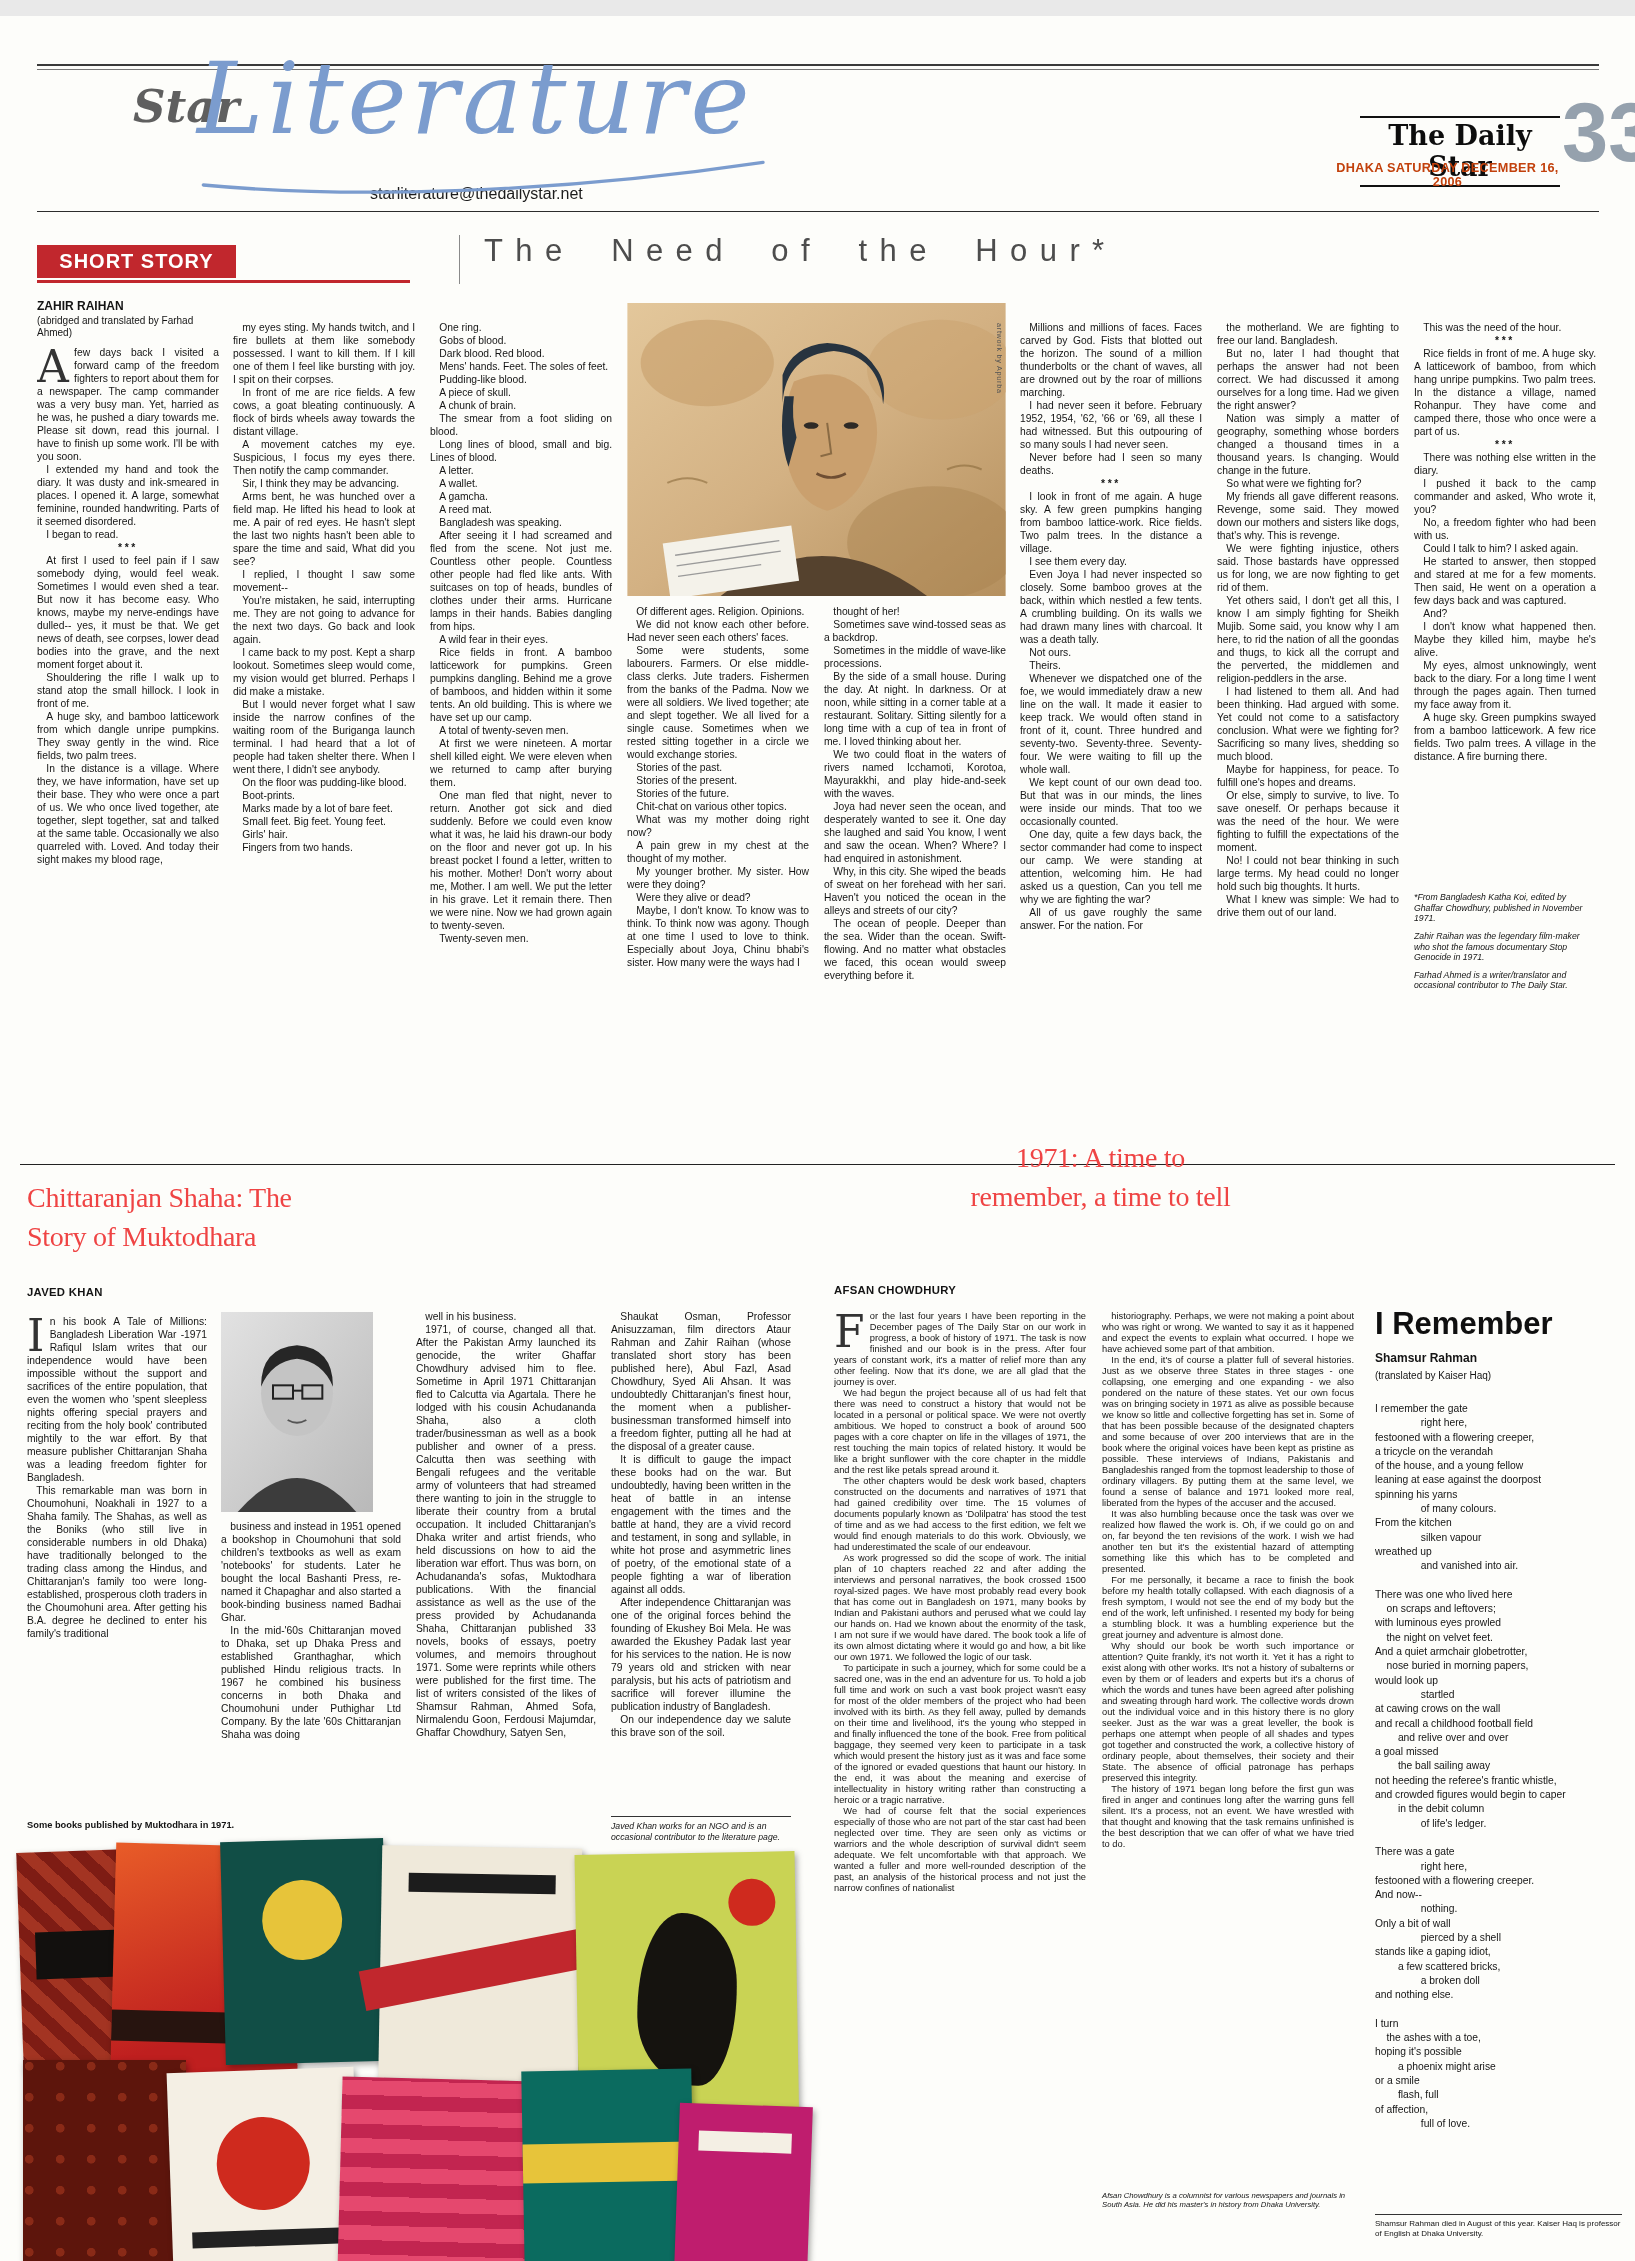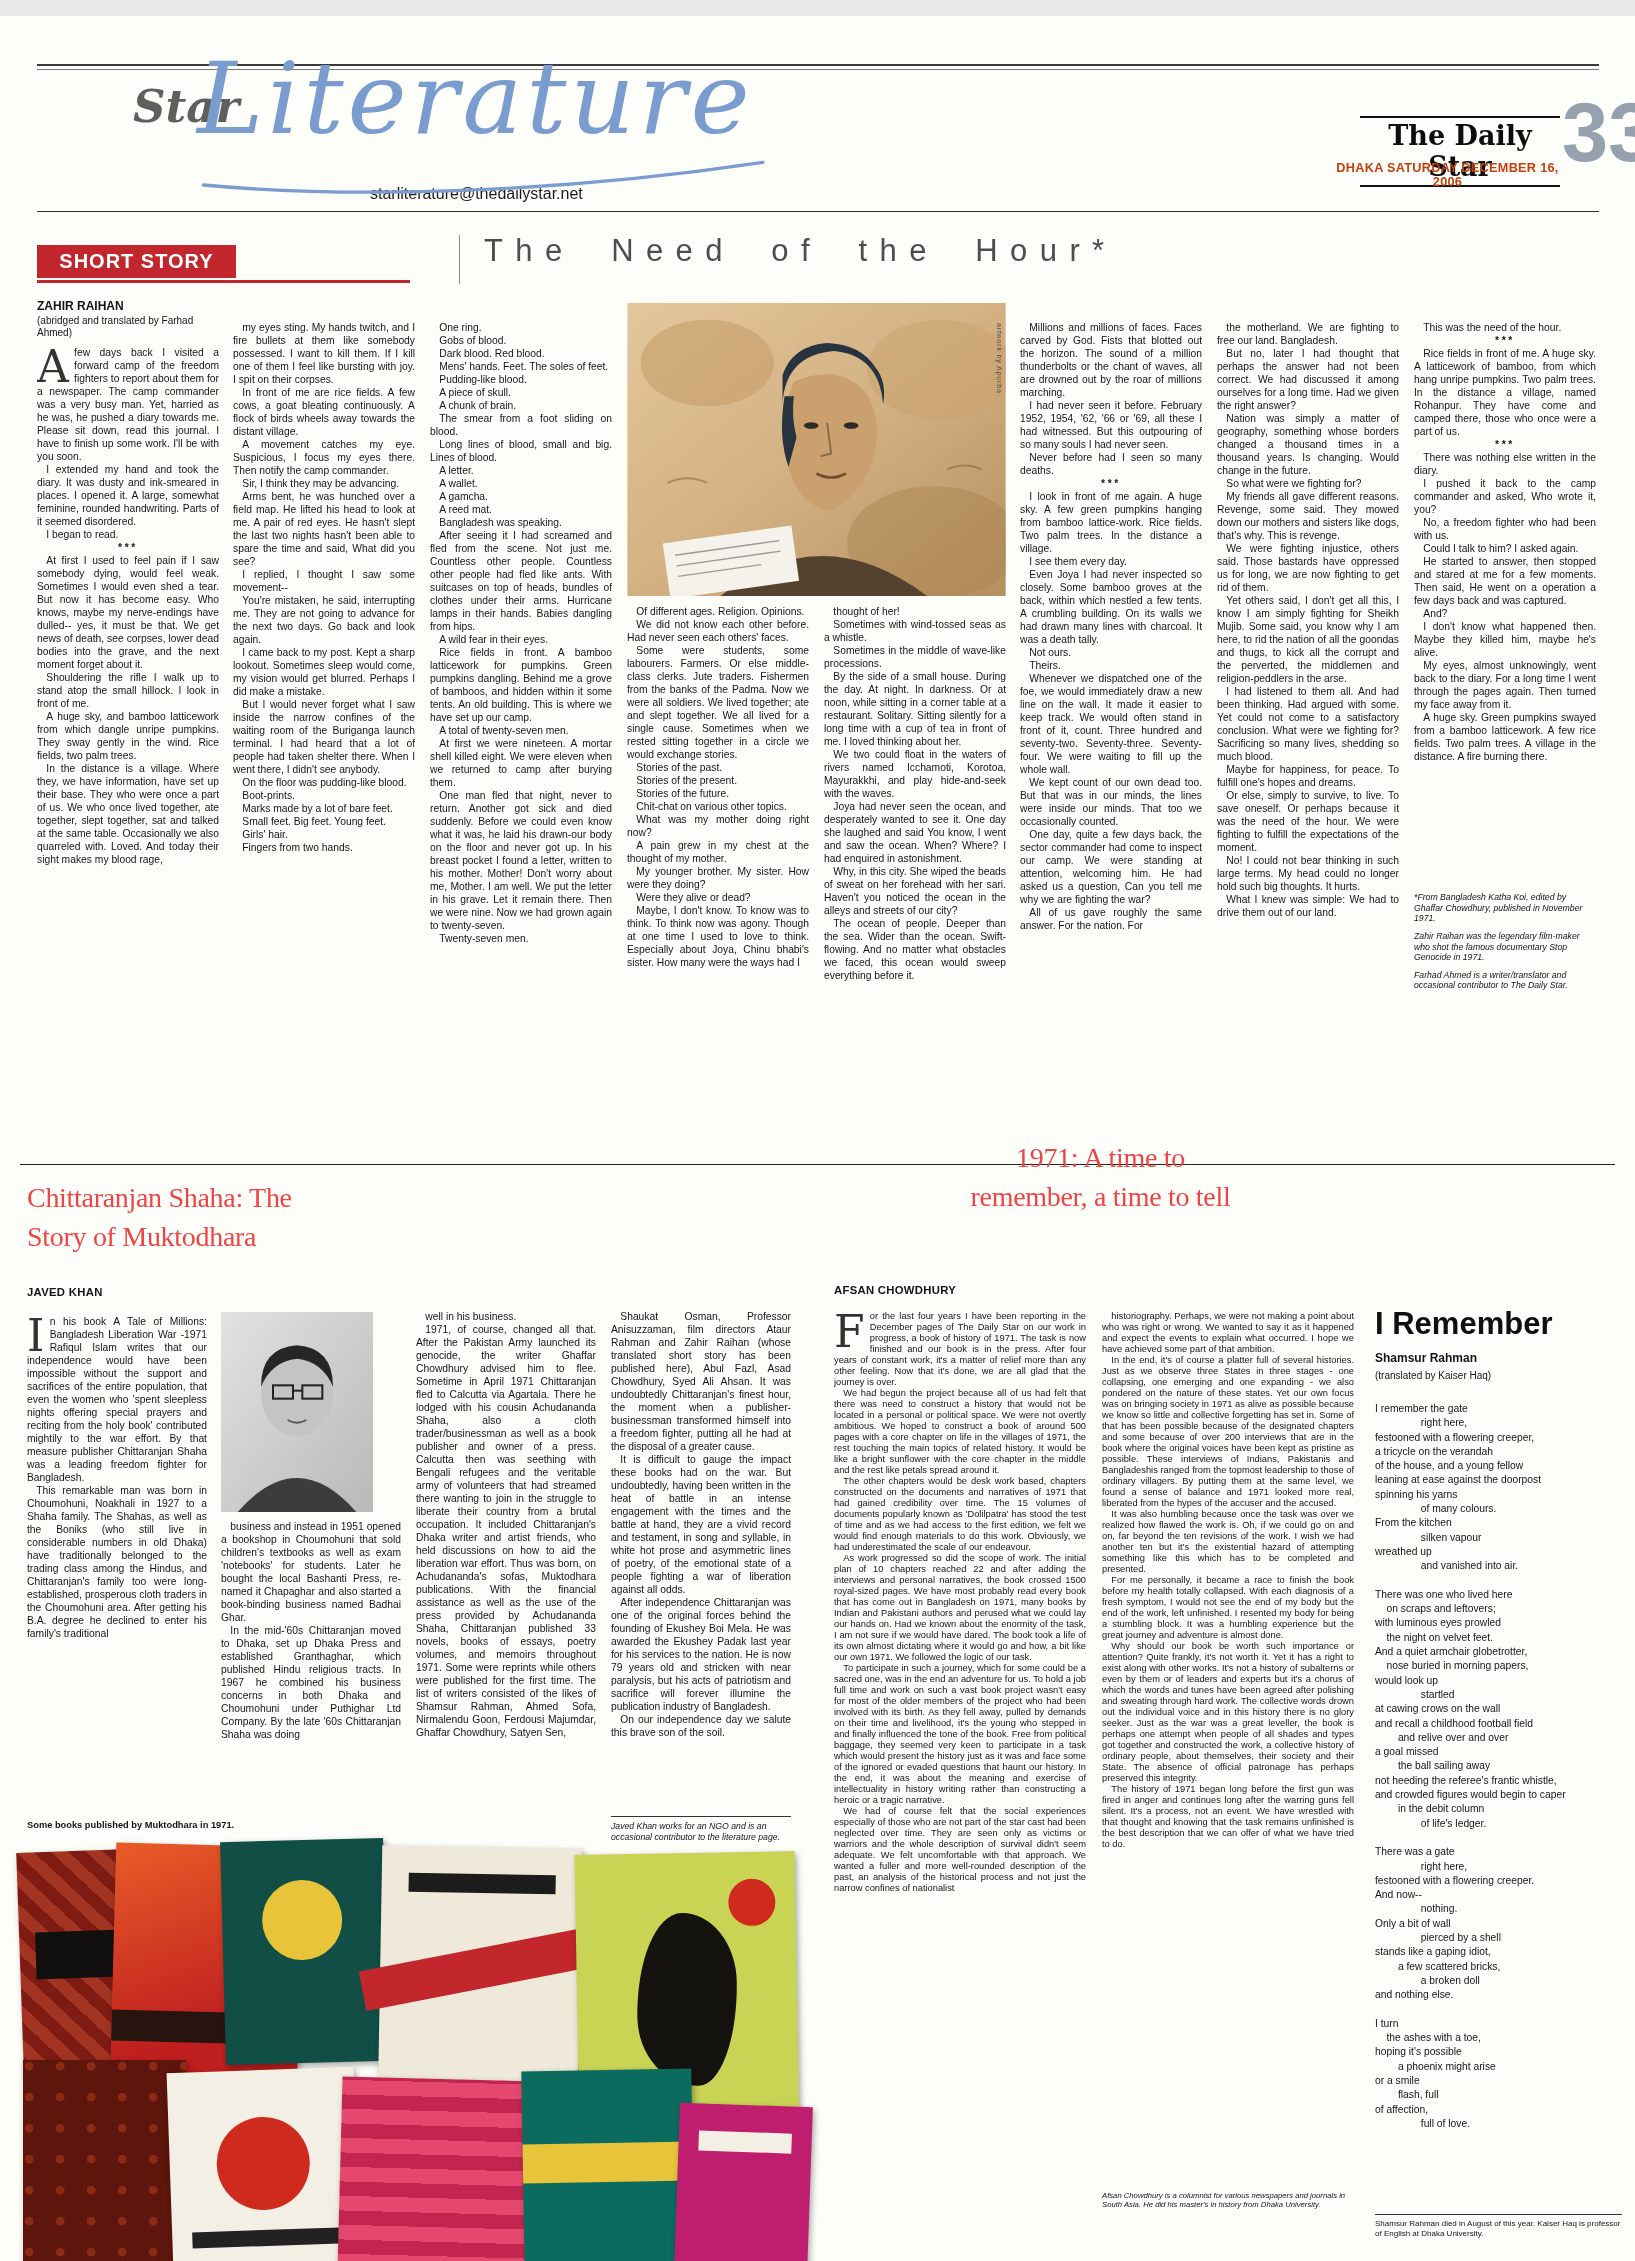--- a/index.html
+++ b/index.html
@@ -231,21 +231,21 @@
       <p>Stories of the future.</p>
       <p>Chit-chat on various other topics.</p>
       <p>What was my mother doing right now?</p>
       <p>A pain grew in my chest at the thought of my mother.</p>
       <p>My younger brother. My sister. How were they doing?</p>
       <p>Were they alive or dead?</p>
       <p>Maybe, I don't know. To know was to think. To think now was agony. Though at one time I used to love to think. Especially about Joya, Chinu bhabi's sister. How many were the ways had I</p>
     </div>
   <div class="story-col c5">
       <p>thought of her!</p>
-      <p>Sometimes with wind-tossed seas as a whistle.</p>
+      <p>Sometimes save wind-tossed seas as a backdrop.</p>
       <p>Sometimes in the middle of wave-like processions.</p>
       <p>By the side of a small house. During the day. At night. In darkness. Or at noon, while sitting in a corner table at a restaurant. Solitary. Sitting silently for a long time with a cup of tea in front of me. I loved thinking about her.</p>
       <p>We two could float in the waters of rivers named Icchamoti, Korotoa, Mayurakkhi, and play hide-and-seek with the waves.</p>
       <p>Joya had never seen the ocean, and desperately wanted to see it. One day she laughed and said You know, I went and saw the ocean. When? Where? I had enquired in astonishment.</p>
       <p>Why, in this city. She wiped the beads of sweat on her forehead with her sari. Haven't you noticed the ocean in the alleys and streets of our city?</p>
       <p>The ocean of people. Deeper than the sea. Wider than the ocean. Swift-flowing. And no matter what obstacles we faced, this ocean would sweep everything before it.</p>
     </div>
   <div class="story-col c6">
       <p>Millions and millions of faces. Faces carved by God. Fists that blotted out the horizon. The sound of a million thunderbolts or the chant of waves, all are drowned out by the roar of millions marching.</p>
       <p>I had never seen it before. February 1952, 1954, '62, '66 or '69, all these I had witnessed. But this outpouring of so many souls I had never seen.</p>

